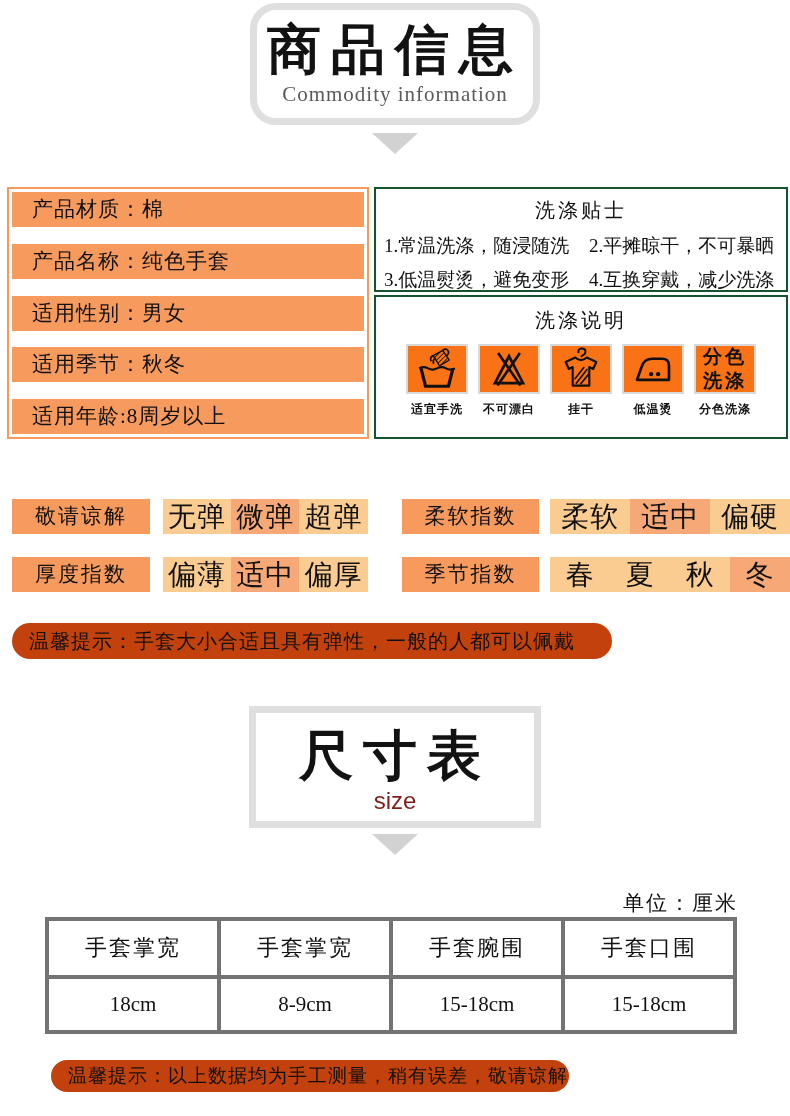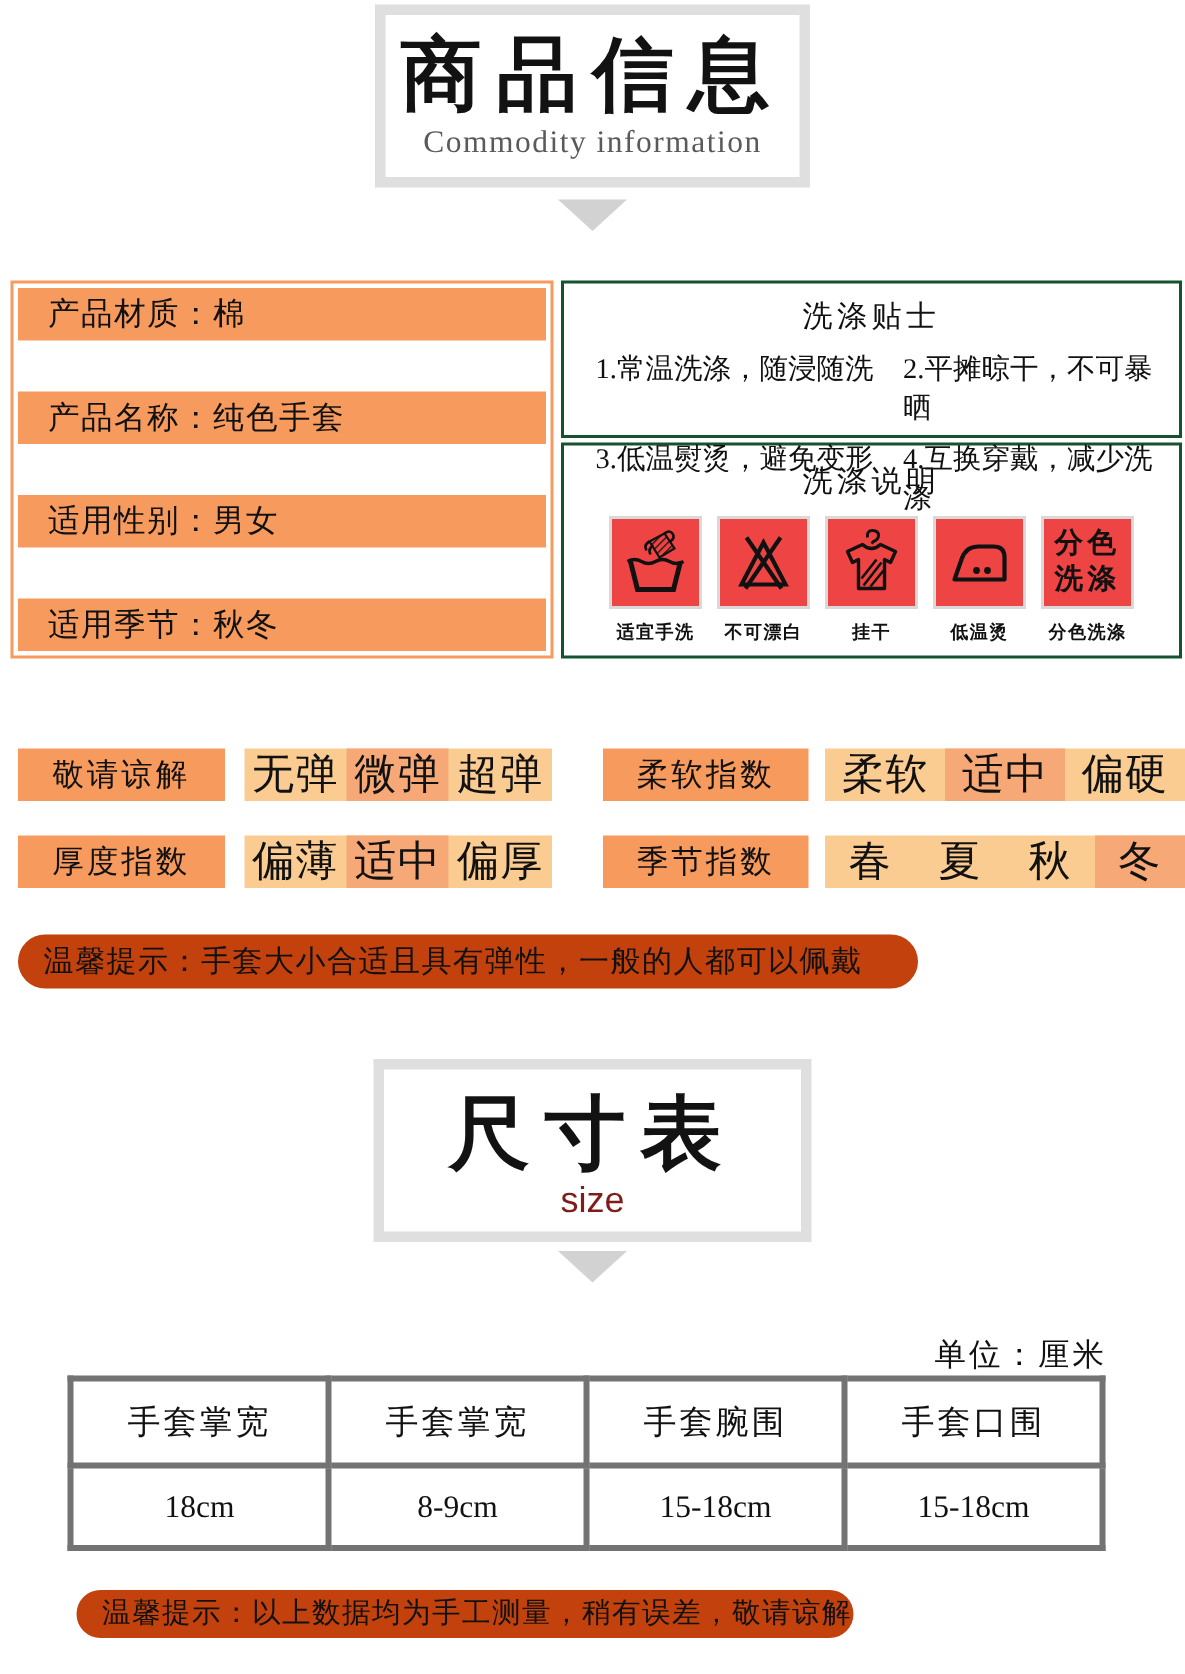--- a/index.html
+++ b/index.html
@@ -33,28 +33,28 @@
   .attr-row{
     height:35px;line-height:35px;background:#f79a5e;padding-left:20px;
     font-size:21px;letter-spacing:1px;
   }
   .right-col{width:414px;}
   .panel{box-sizing:border-box;border:2px solid #14532d;background:#fff;}
   .tips-panel{height:105px;margin-bottom:3px;padding-top:8px;}
   .panel-title{text-align:center;font-size:20px;letter-spacing:3px;}
   .tips-grid{
     display:grid;grid-template-columns:205px auto;gap:8px 0;
-    margin:9px 0 0 21px;font-size:19px;
+    margin:9px 0 0 8px;font-size:19px;
   }
   .care-panel{height:144px;padding-top:10px;}
   .care-row{display:flex;justify-content:center;gap:10px;margin-top:10px;}
   .care-item{width:62px;text-align:center;}
   .care-box{
-    box-sizing:border-box;width:62px;height:62px;border:2px solid #d9d9d9;
-    display:flex;align-items:center;justify-content:center;flex-direction:column;background:#ef4444;
+    box-sizing:border-box;width:62px;height:50px;border:2px solid #d9d9d9;
+    display:flex;align-items:center;justify-content:center;flex-direction:column;background:#f97316;
   }
   .care-label{
     margin-top:7px;font-family:"Liberation Sans","DejaVu Sans",sans-serif;
     font-size:12px;font-weight:bold;letter-spacing:1px;white-space:nowrap;
   }
   .color-text{font-size:19px;line-height:24px;letter-spacing:3px;font-weight:bold;font-family:"Liberation Sans","DejaVu Sans",sans-serif;}
   
   .index-section{margin:60px 0 0 12px;}
   .index-row{display:flex;height:35px;}
   .index-row + .index-row{margin-top:23px;}
@@ -85,32 +85,33 @@
   table.size td{
     border:4px solid #737373;text-align:center;background:#fff;font-size:22px;letter-spacing:2px;
   }
   table.size tr.hdr td{height:52px;}
   table.size tr.val td{height:49px;font-size:21px;letter-spacing:0;}
   svg .ln{stroke:#111;fill:none;}
 </style>
 </head>
 <body>
 
-<div class="title-box" style="width:290px;height:122px;margin-top:3px;padding-top:9px;">
+<div class="title-box" style="width:290px;height:122px;margin-top:3px;padding-top:9px;border-radius:26px;">
   <div class="cn">商品信息</div>
   <div class="en">Commodity information</div>
 </div>
 <div class="tri"></div>
 
 <div class="main-section">
   <div class="attrs">
     <div class="attr-row">产品材质：棉</div>
     <div class="attr-row">产品名称：纯色手套</div>
     <div class="attr-row">适用性别：男女</div>
     <div class="attr-row">适用季节：秋冬</div>
+    <div class="attr-row">适用年龄:8周岁以上</div>
   </div>
 
   <div class="right-col">
     <div class="panel tips-panel">
       <div class="panel-title">洗涤贴士</div>
       <div class="tips-grid">
         <div>1.常温洗涤，随浸随洗</div>
         <div>2.平摊晾干，不可暴晒</div>
         <div>3.低温熨烫，避免变形</div>
         <div>4.互换穿戴，减少洗涤</div>

